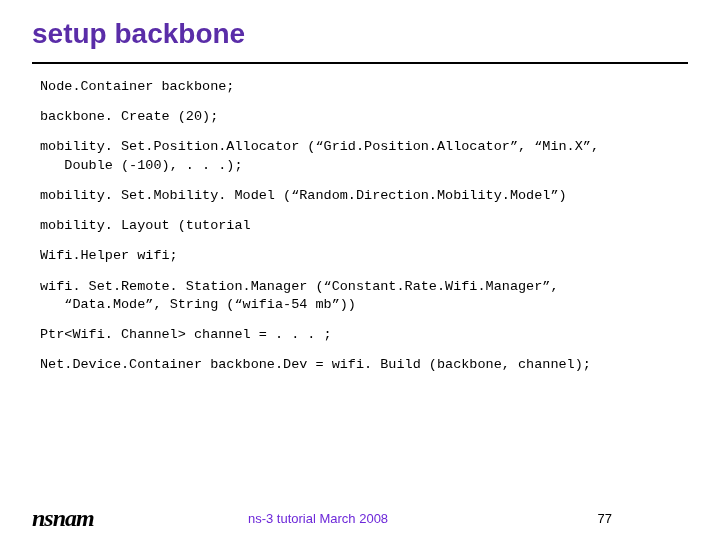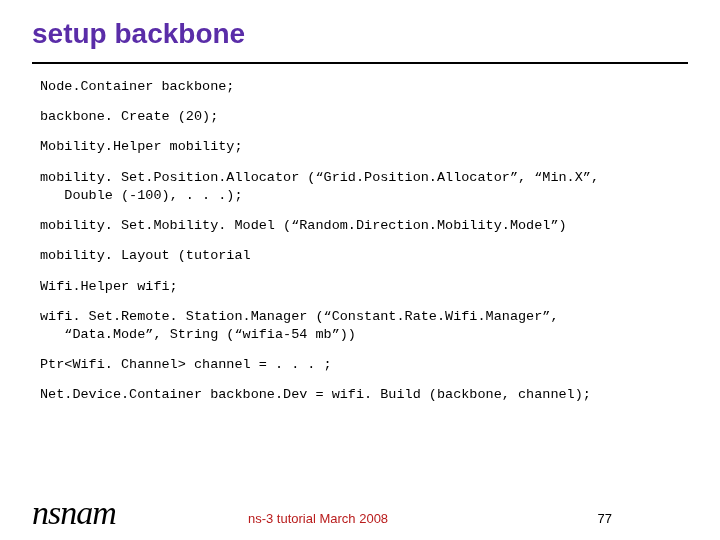--- a/index.html
+++ b/index.html
@@ -47,53 +47,52 @@
     line-height: 1.35;
     white-space: pre-wrap;
   }
   .footer-text {
     position: absolute;
     left: 0;
     right: 0;
     bottom: 14px;
     text-align: center;
     font-size: 13px;
-    color: #b91c1c;
+    color: #6d28d9;
   }
   .page-num {
     position: absolute;
     right: 24px;
     bottom: 14px;
     font-size: 13px;
     color: #000000;
   }
   .logo {
     position: absolute;
     left: 32px;
     bottom: 8px;
     font-family: Georgia, "Times New Roman", serif;
-    font-size: 34px;
-    font-weight: normal;
+    font-size: 24px;
+    font-weight: bold;
     font-style: italic;
     color: #000000;
     letter-spacing: -1px;
   }
 </style>
 </head>
 <body>
 
 <div class="slide">
 
   <div class="title">setup backbone</div>
   <div class="hr"></div>
 
   <div class="code-lines">
     <div class="line">Node.Container backbone;</div>
     <div class="line">backbone. Create (20);</div>
-    <div class="line">Mobility.Helper mobility;</div>
     <div class="line">mobility. Set.Position.Allocator (“Grid.Position.Allocator”, “Min.X”,
    Double (-100), . . .);</div>
     <div class="line">mobility. Set.Mobility. Model (“Random.Direction.Mobility.Model”)</div>
     <div class="line">mobility. Layout (tutorial</div>
     <div class="line">Wifi.Helper wifi;</div>
     <div class="line">wifi. Set.Remote. Station.Manager (“Constant.Rate.Wifi.Manager”,
    “Data.Mode”, String (“wifia-54 mb”))</div>
     <div class="line">Ptr&lt;Wifi. Channel&gt; channel = . . . ;</div>
     <div class="line">Net.Device.Container backbone.Dev = wifi. Build (backbone, channel);</div>
   </div>

